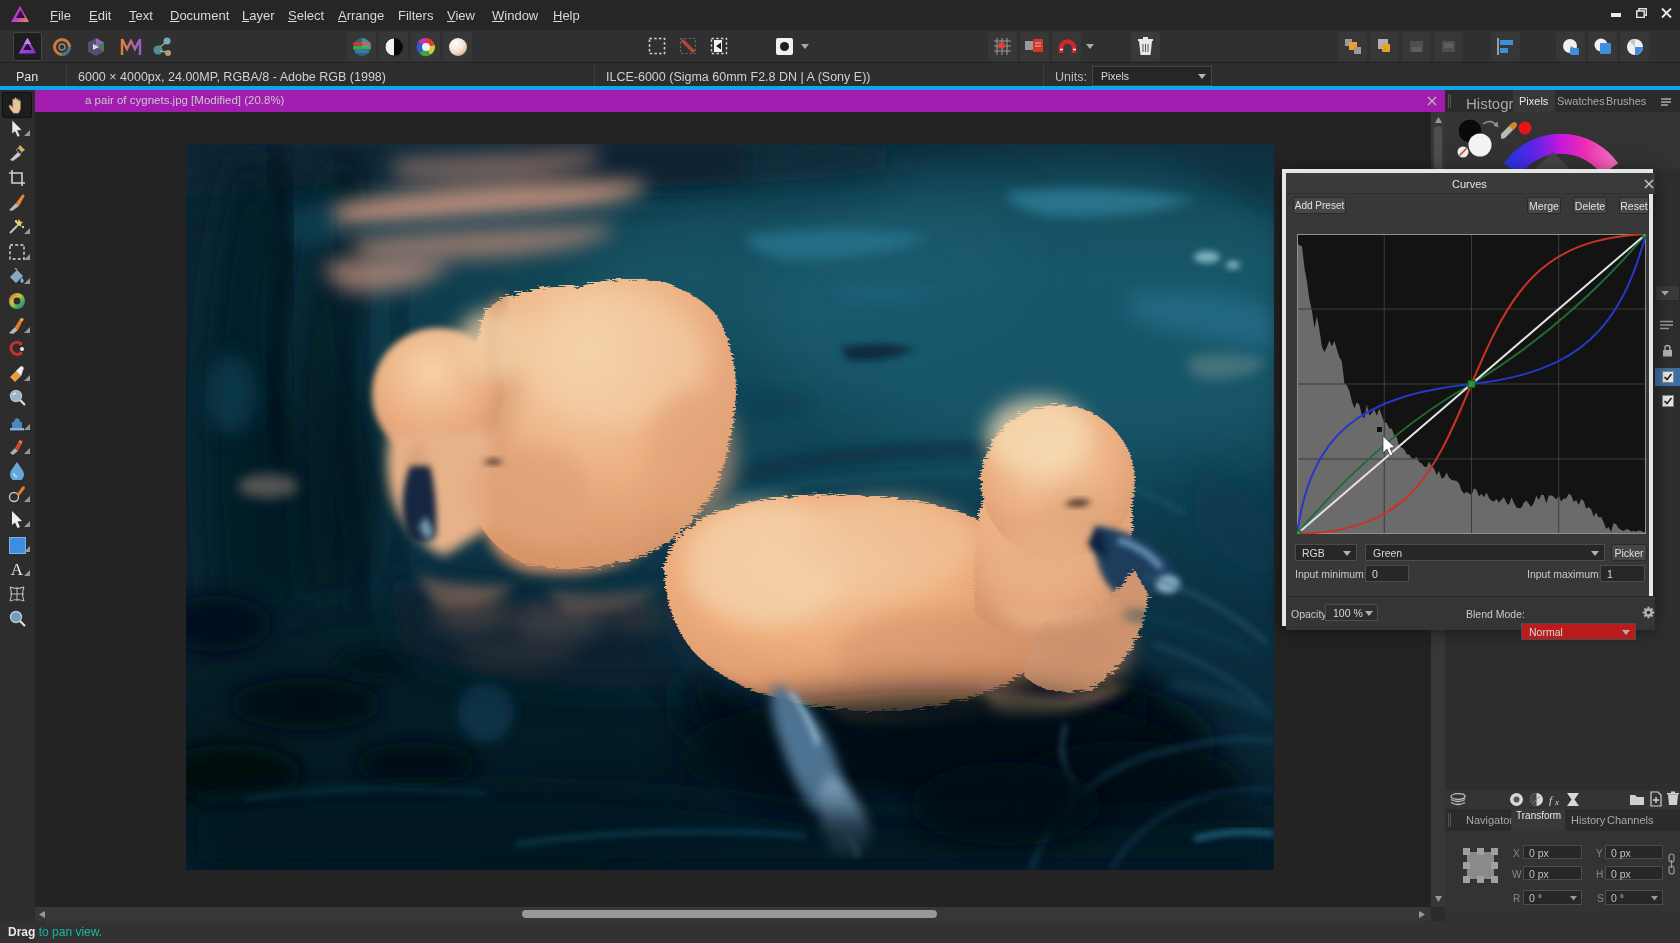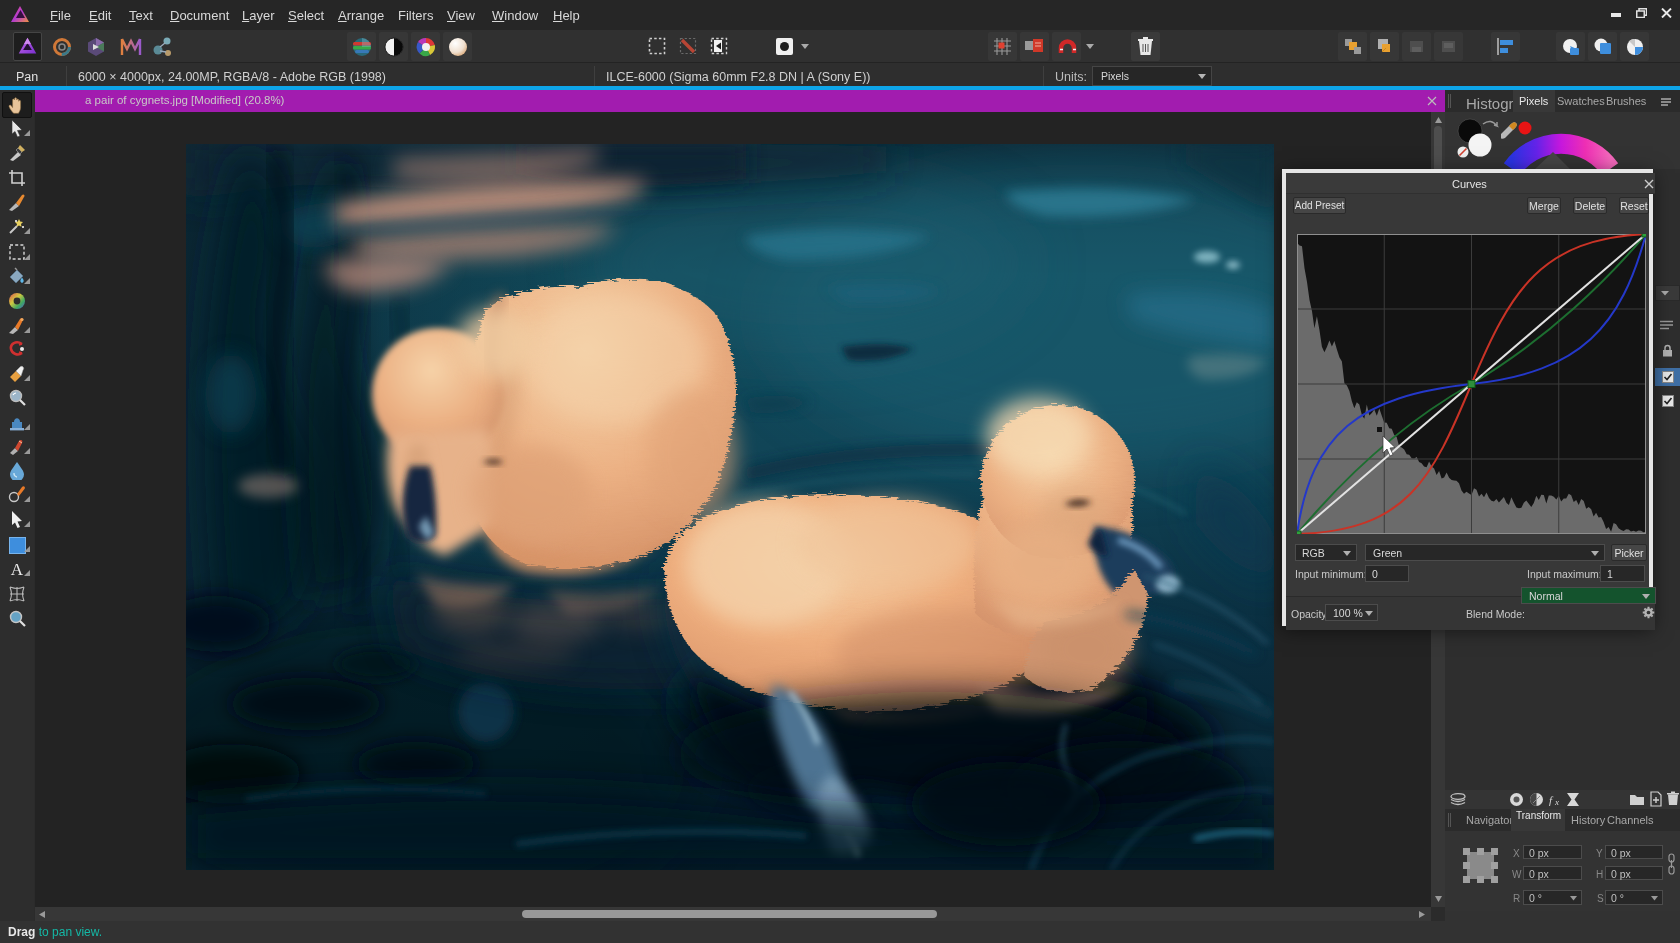--- a/index.html
+++ b/index.html
@@ -822,21 +822,21 @@
   <div class="abs" style="left:0;top:423px;width:369px;height:1px;background:#2a2a2a"></div>
   <div class="abs" style="left:0;top:424px;width:369px;height:33px;background:#353535"></div>
   <span class="lbl" style="left:5px;top:435px">Opacity:</span>
   <div class="field" style="left:39px;top:431px;width:53px;height:17px;background:#2e2e2e">
       <span style="position:absolute;left:7px;top:2px;font-size:10.5px">100 %</span>
       <svg style="position:absolute;right:4px;top:6px" width="8" height="6">
         <path d="M0 0 L8 0 L4 5 Z" fill="#b0b0b0"></path>
       </svg>
     </div>
   <span class="lbl" style="left:180px;top:435px">Blend Mode:</span>
-  <div class="field" style="left:235px;top:414px;width:135px;height:17px;background:#14532d">
+  <div class="field" style="left:235px;top:450px;width:115px;height:17px;background:#b91c1c">
       <span style="position:absolute;left:7px;top:2px;font-size:10.5px">Normal</span>
       <svg style="position:absolute;right:5px;top:6px" width="8" height="6">
         <path d="M0 0 L8 0 L4 5 Z" fill="#b0b0b0"></path>
       </svg>
     </div>
   <svg class="abs" style="left:356px;top:433px" width="13" height="13" viewBox="0 0 14 14">
       <circle cx="7" cy="7" r="4.6" fill="#b5b5b5"></circle>
       <circle cx="7" cy="7" r="2" fill="#353535"></circle>
       <g stroke="#b5b5b5" stroke-width="2.2">
         <path d="M7 0.8 V3 M7 11 V13.2 M0.8 7 H3 M11 7 H13.2 M2.6 2.6 L4 4 M10 10 L11.4 11.4 M11.4 2.6 L10 4 M4 10 L2.6 11.4"></path>

